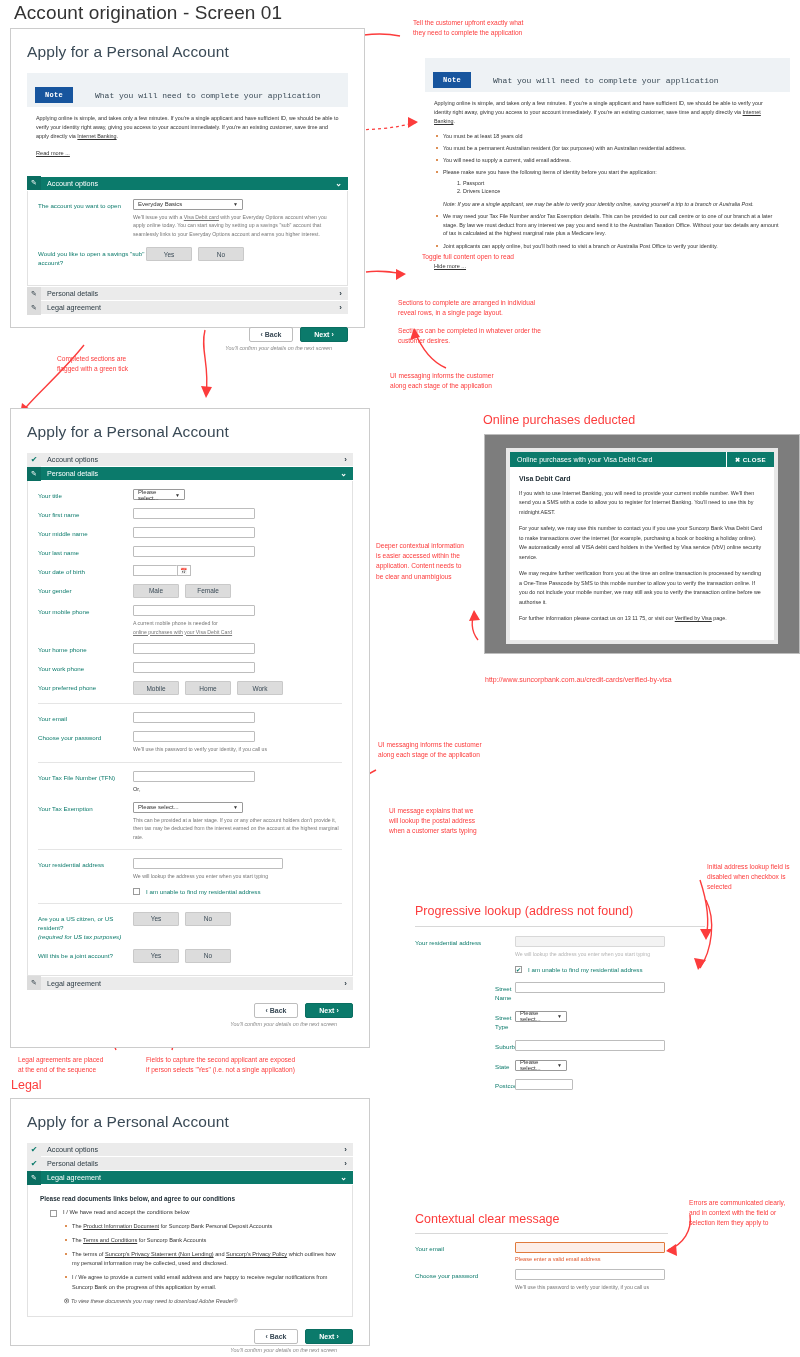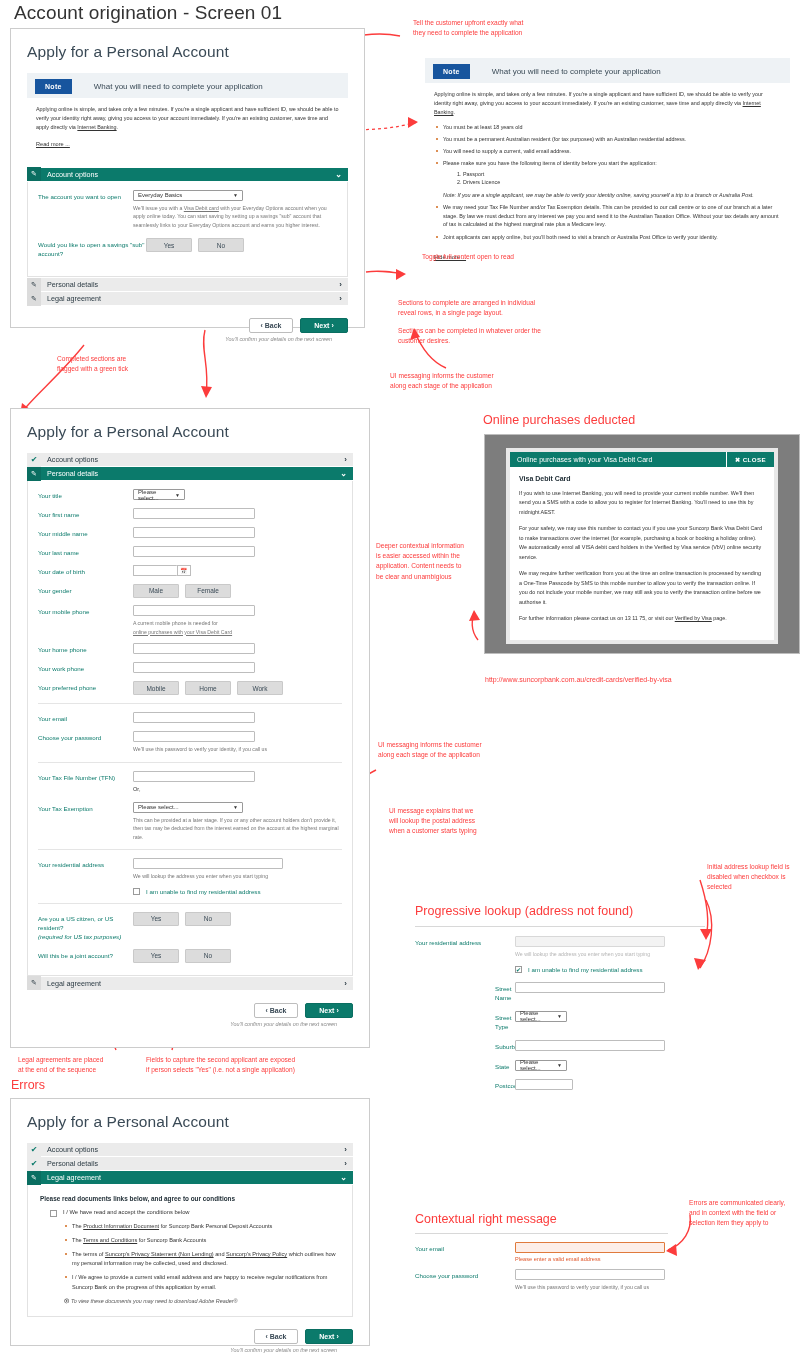--- a/index.html
+++ b/index.html
@@ -24,21 +24,21 @@
     border: 1px solid #ccc;
   }
   .card-inner { padding: 14px 16px 16px 16px; }
   .apply-title {
     font-size: 15.5px; font-weight: 400; color: #3a4a56;
     margin-bottom: 12px; letter-spacing: 0.1px;
   }
 
   
   .note-box { background: #eef2f5; border:0; }
-  .note-head { display:flex; align-items:center; padding: 6px 8px 4px 8px; }
+  .note-head { display:flex; align-items:center; padding: 14px 8px 4px 8px; font-family: Liberation Mono, monospace; }
   .note-badge {
     background:#17559e; color:#fff; font-size:7px; font-weight:bold;
     padding:4px 10px; letter-spacing:.3px;
   }
   .note-head-text { font-size: 8px; color:#3a4a56; margin-left: 22px; }
   .note-body { background:#fff; padding: 7px 9px 8px 9px; }
   .note-p { font-size: 5.4px; line-height: 1.65; color:#333; }
   .note-p a, .lnk { color:#333; text-decoration: underline; }
   .readmore { font-size:5.6px; margin-top:7px; text-decoration:underline; color:#333; display:inline-block;}
   ul.note-list { list-style: none; margin-top:6px; }
@@ -588,21 +588,21 @@
       </div>
   </div>
   <div class="frow">
     <div class="flabel" style="width:100px; padding-left:80px;">Postcode</div>
     <div class="fctl">
         <div class="inp narrow"></div>
       </div>
   </div>
 </div>
 
-<div class="anno-h" style="left:11px; top:1078px;">Errors</div>
+<div class="anno-h" style="left:11px; top:1078px;">Legal</div>
 
 <div class="card" style="left:10px; top:1098px; width:360px; height:248px;">
   <div class="card-inner">
     <div class="apply-title">Apply for a Personal Account</div>
 
     <div class="acc-row">
       <span class="acc-icon tick">✔</span>
       <span class="acc-label">Account options</span>
       <span class="acc-chev">›</span>
     </div>
@@ -642,21 +642,21 @@
     </div>
 
     <div class="navfoot" style="position:relative;">
       <div class="btn-back">‹ Back</div>
       <div class="btn-next">Next ›</div>
       <div class="navnote" style="top:18px;">You'll confirm your details on the next screen</div>
     </div>
   </div>
 </div>
 
-<div class="anno-h" style="left:415px; top:1212px;">Contextual right message</div>
+<div class="anno-h" style="left:415px; top:1212px;">Contextual clear message</div>
 <div class="anno-rule" style="left:415px; top:1233px; width:253px;"></div>
 <div style="position:absolute; left:415px; top:1242px; width:300px;">
   <div class="frow">
     <div class="flabel" style="width:100px;">Your email</div>
     <div class="fctl">
       <div class="inp wide err"></div>
       <div class="errmsg">Please enter a valid email address</div>
     </div>
   </div>
   <div class="frow" style="margin-top:4px;">

